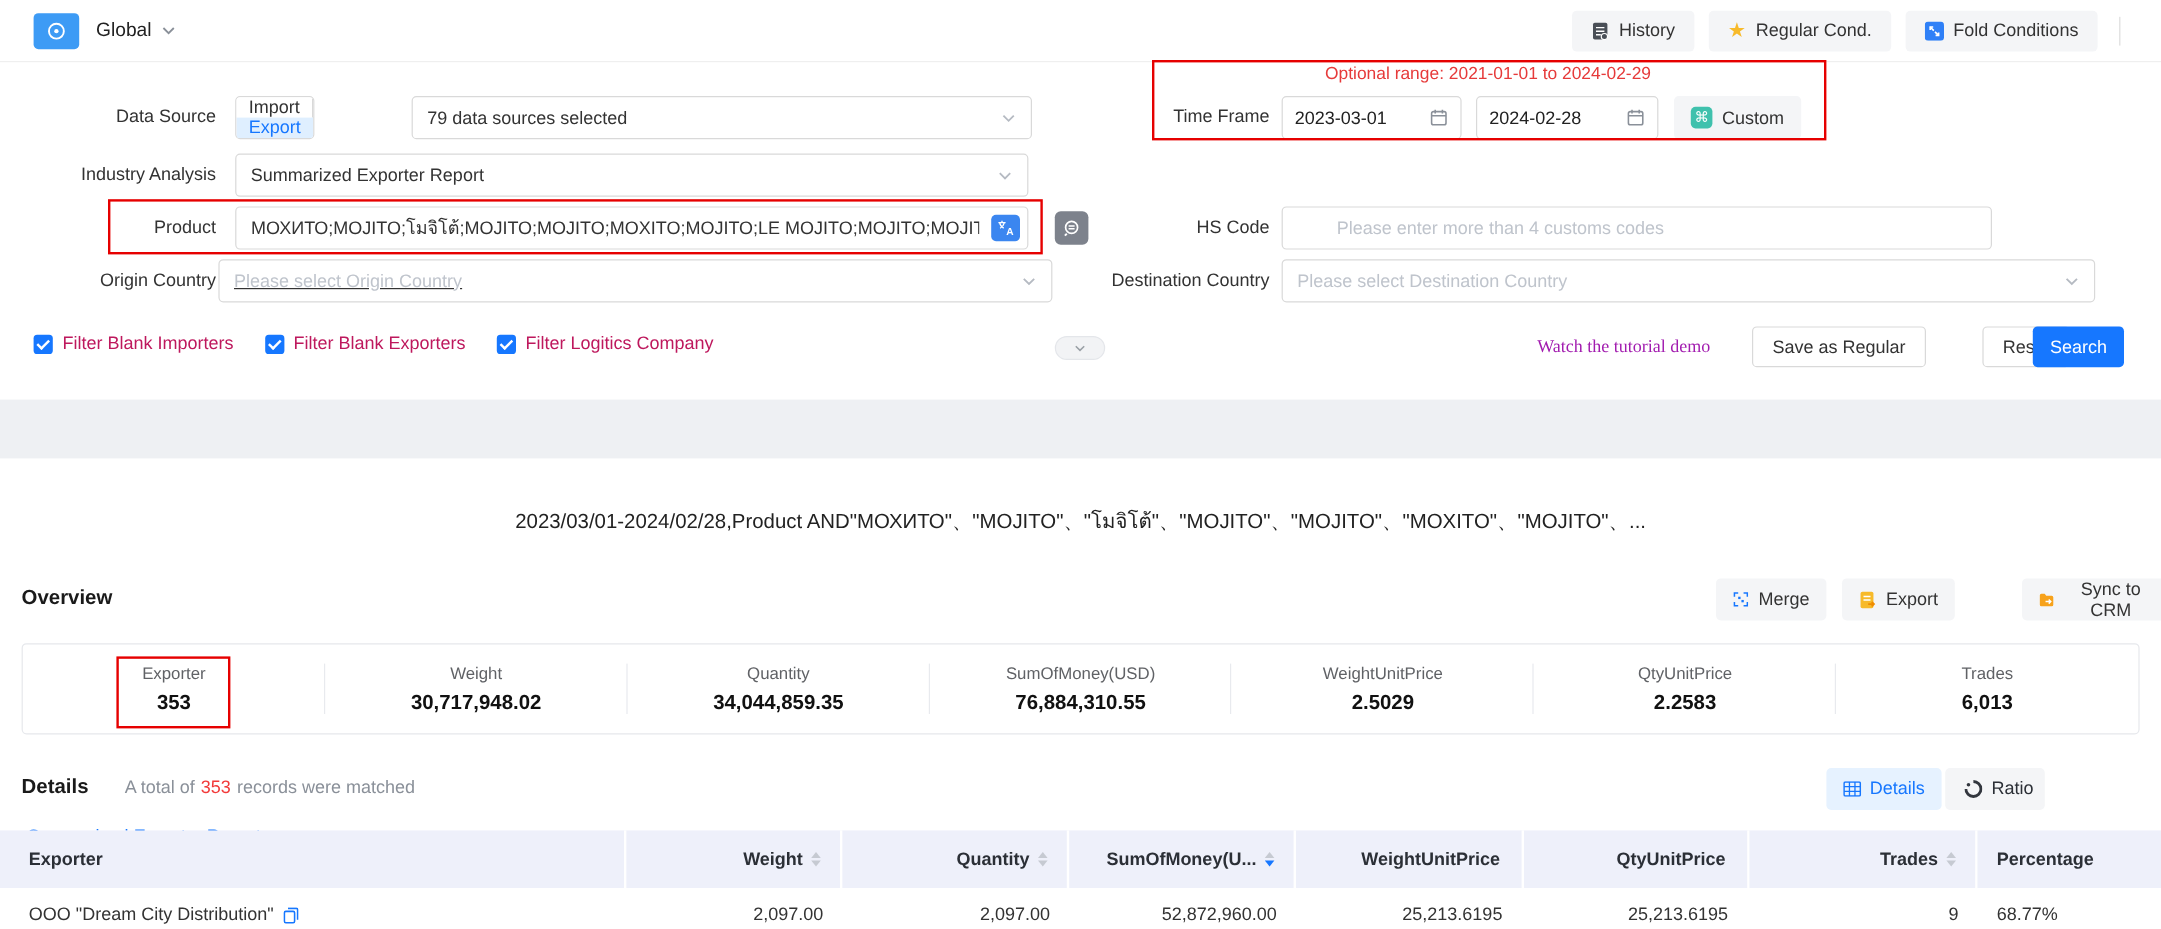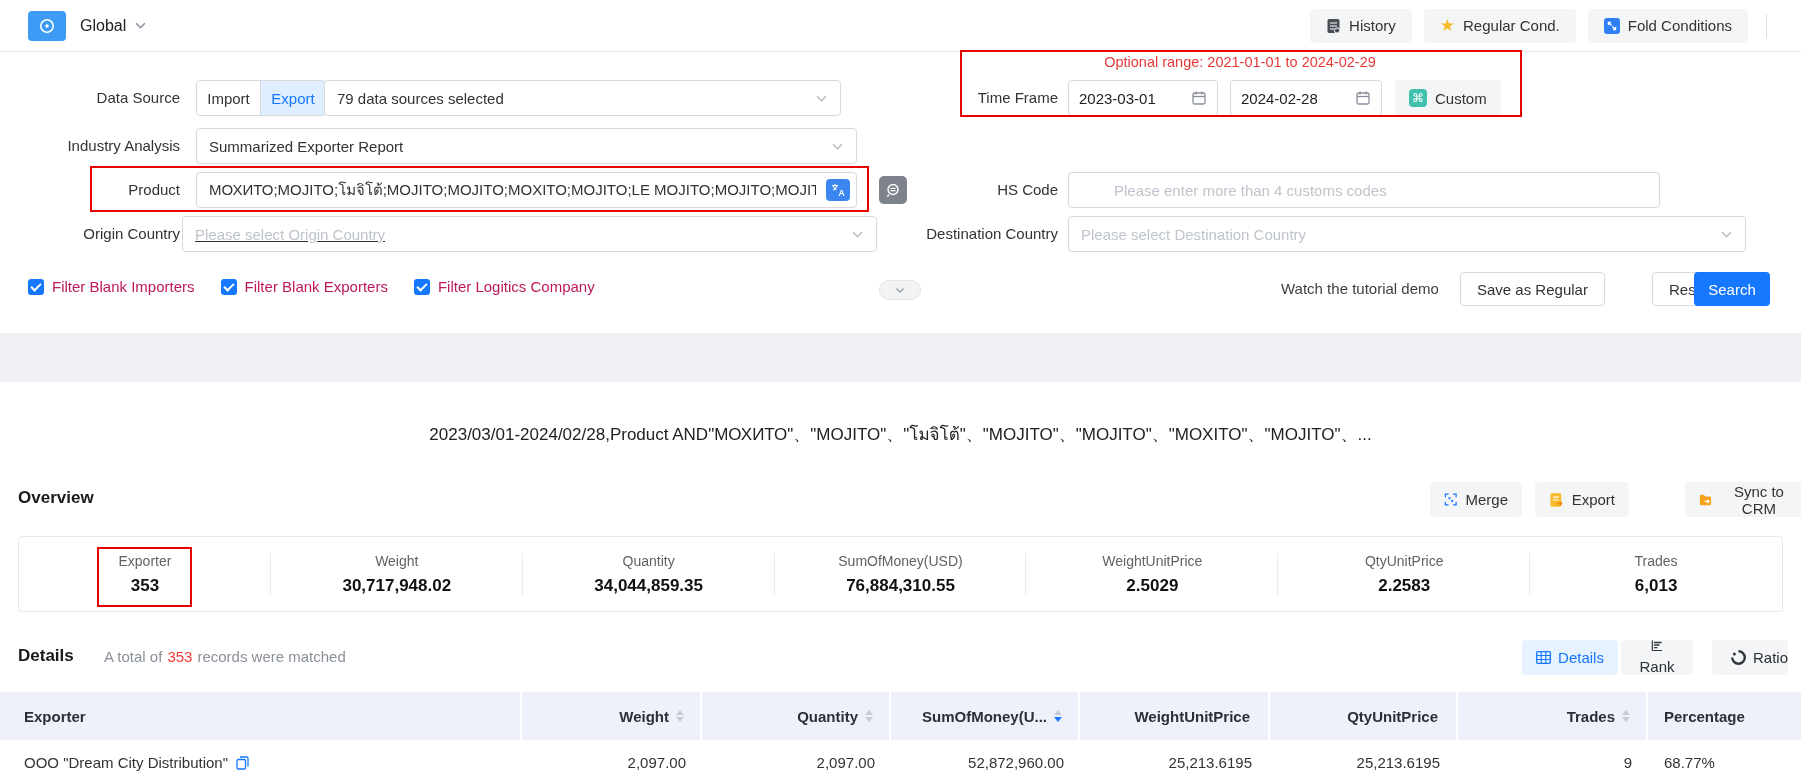--- a/index.html
+++ b/index.html
@@ -21,21 +21,21 @@
   .btn-primary::after { content:"›"; font-size:17px; line-height:1; }
 
   
   .form { position:absolute; left:0; top:52px; width:1801px; height:281px; background:#fff; }
   .lbl { position:absolute; width:180px; text-align:right; font-size:15px; color:#333; line-height:36px; }
   .lblr { position:absolute; left:880px; width:178px; text-align:right; font-size:15px; color:#333; line-height:36px; }
   .ctl { position:absolute; height:36px; border:1px solid #d9d9d9; border-radius:4px; background:#fff;
          display:flex; align-items:center; padding:0 12px; font-size:15px; color:#333; }
   .ctl .ph { color:#bfc4cc; }
   .ctl .chev { margin-left:auto; }
-  .seg { position:absolute; left:196px; top:28px; height:36px; display:flex; border:1px solid #d9d9d9; border-radius:4px; overflow:hidden; }
+  .seg { position:absolute; left:196px; top:28px; height:36px; display:flex; border:1px solid #d9d9d9; border-radius:4px; overflow:hidden;flex-direction:column; }
   .seg > div { width:64px; display:flex; align-items:center; justify-content:center; font-size:15px; cursor:pointer; }
   .seg .import { background:#fff; color:#333; border-right:1px solid #d9d9d9; }
   .seg .export { background:#dfefff; color:#1677ff; }
   input.tb { height:36px; border:1px solid #d9d9d9; border-radius:4px; font-size:15px; color:#333;
              padding:0 12px; font-family:inherit; outline:none; }
   input.tb::placeholder { color:#bfc4cc; }
   .dateb { position:absolute; height:36px; border:1px solid #d9d9d9; border-radius:4px; background:#fff;
            display:flex; align-items:center; padding:0 10px; font-size:15px; color:#222; }
   .dateb svg { margin-left:auto; }
   .custom-btn { position:absolute; height:36px; background:#f4f5f7; border:none; border-radius:4px;
@@ -50,21 +50,21 @@
   .fuzzy { position:absolute; left:879px; top:124px; width:28px; height:28px; background:#7d828c; border-radius:5px;
            display:flex; align-items:center; justify-content:center; cursor:pointer; }
 
   .cbrow { position:absolute; left:28px; top:226px; display:flex; align-items:center; gap:26px; }
   .cbitem { display:flex; align-items:center; gap:8px; font-size:15px; color:#be185d; cursor:pointer; }
   .cbox { width:16px; height:16px; background:#1677ff; border-radius:3px; position:relative; flex:0 0 auto; }
   .cbox::after { content:""; position:absolute; left:3px; top:4px; width:8px; height:4px;
                  border-left:2px solid #fff; border-bottom:2px solid #fff; transform:rotate(-45deg); }
   .collapse-pill { position:absolute; left:879px; top:228px; width:42px; height:20px; background:#f2f3f5;
                    border:1px solid #e4e6ea; border-radius:10px; display:flex; align-items:center; justify-content:center; cursor:pointer; }
-  .tutorial { position:absolute; left:1281px; top:220px; line-height:34px; font-size:15px; color:#404040; cursor:pointer; }
+  .tutorial { position:absolute; left:1281px; top:220px; line-height:34px; font-size:15px; color:#a21caf; cursor:pointer;font-family:Liberation Serif, serif; }
   .btn-plain { position:absolute; top:220px; height:34px; background:#fff; border:1px solid #d9d9d9; border-radius:4px;
                font-size:15px; color:#333; cursor:pointer; font-family:inherit; padding:0 16px; }
   .btn-search { position:absolute; left:1694px; top:220px; height:34px; width:76px; background:#1677ff; border:none;
                 border-radius:4px; font-size:15px; color:#fff; cursor:pointer; font-family:inherit; }
 
   
   .ann { position:absolute; border:2px solid #e60000; pointer-events:none; z-index:50; }
 
   
   .strip { position:absolute; left:0; top:333px; width:1801px; height:49px; background:#eef0f3; }
@@ -160,21 +160,21 @@
     </div>
   </div>
 
   <div class="form">
 
     <div class="lbl" style="top:28px;">Data Source</div>
     <div class="seg">
       <div class="import">Import</div>
       <div class="export">Export</div>
     </div>
-    <div class="ctl" style="left:324px; top:28px; width:517px;">
+    <div class="ctl" style="left:343px; top:28px; width:517px;">
       <span>79 data sources selected</span>
       <svg class="chev chev-svg" width="13" height="13" viewBox="0 0 12 12">
           <path d="M2 4l4 4 4-4" stroke="#b5bac2" stroke-width="1.4" fill="none"></path>
         </svg>
     </div>
 
     <div class="opt-range">Optional range: 2021-01-01 to 2024-02-29</div>
     <div class="lblr" style="top:28px;">Time Frame</div>
     <div class="dateb" style="left:1068px; top:28px; width:150px;">
       <span>2023-03-01</span>
@@ -341,21 +341,21 @@
       </svg>
     <span>Details</span>
   </button>
   <button class="viewbtn view-idle" style="left:1621px; width:72px;flex-direction:column;">
     <svg width="14" height="13" viewBox="0 0 14 13">
         <path d="M1.5 .5v12M1.5 12.5H13" stroke="#32363e" stroke-width="1.4"></path>
         <path d="M3.5 3h9M3.5 6h6.5M3.5 9h4" stroke="#32363e" stroke-width="1.7"></path>
       </svg>
     <span>Rank</span>
   </button>
-  <button class="viewbtn view-idle" style="left:1712px; width:76px;justify-content:flex-end;">
+  <button class="viewbtn view-idle" style="left:1628px; width:76px;">
     <svg width="15" height="15" viewBox="0 0 15 15">
         <path d="M7.5 1.2A6.3 6.3 0 111.2 7.5" fill="none" stroke="#32363e" stroke-width="2.4"></path>
         <circle cx="3.4" cy="3.9" r="1.5" fill="#32363e"></circle>
       </svg>
     <span>Ratio</span>
   </button>
 
   <div class="tbl">
     <div class="thr">
       <div class="th c0">

